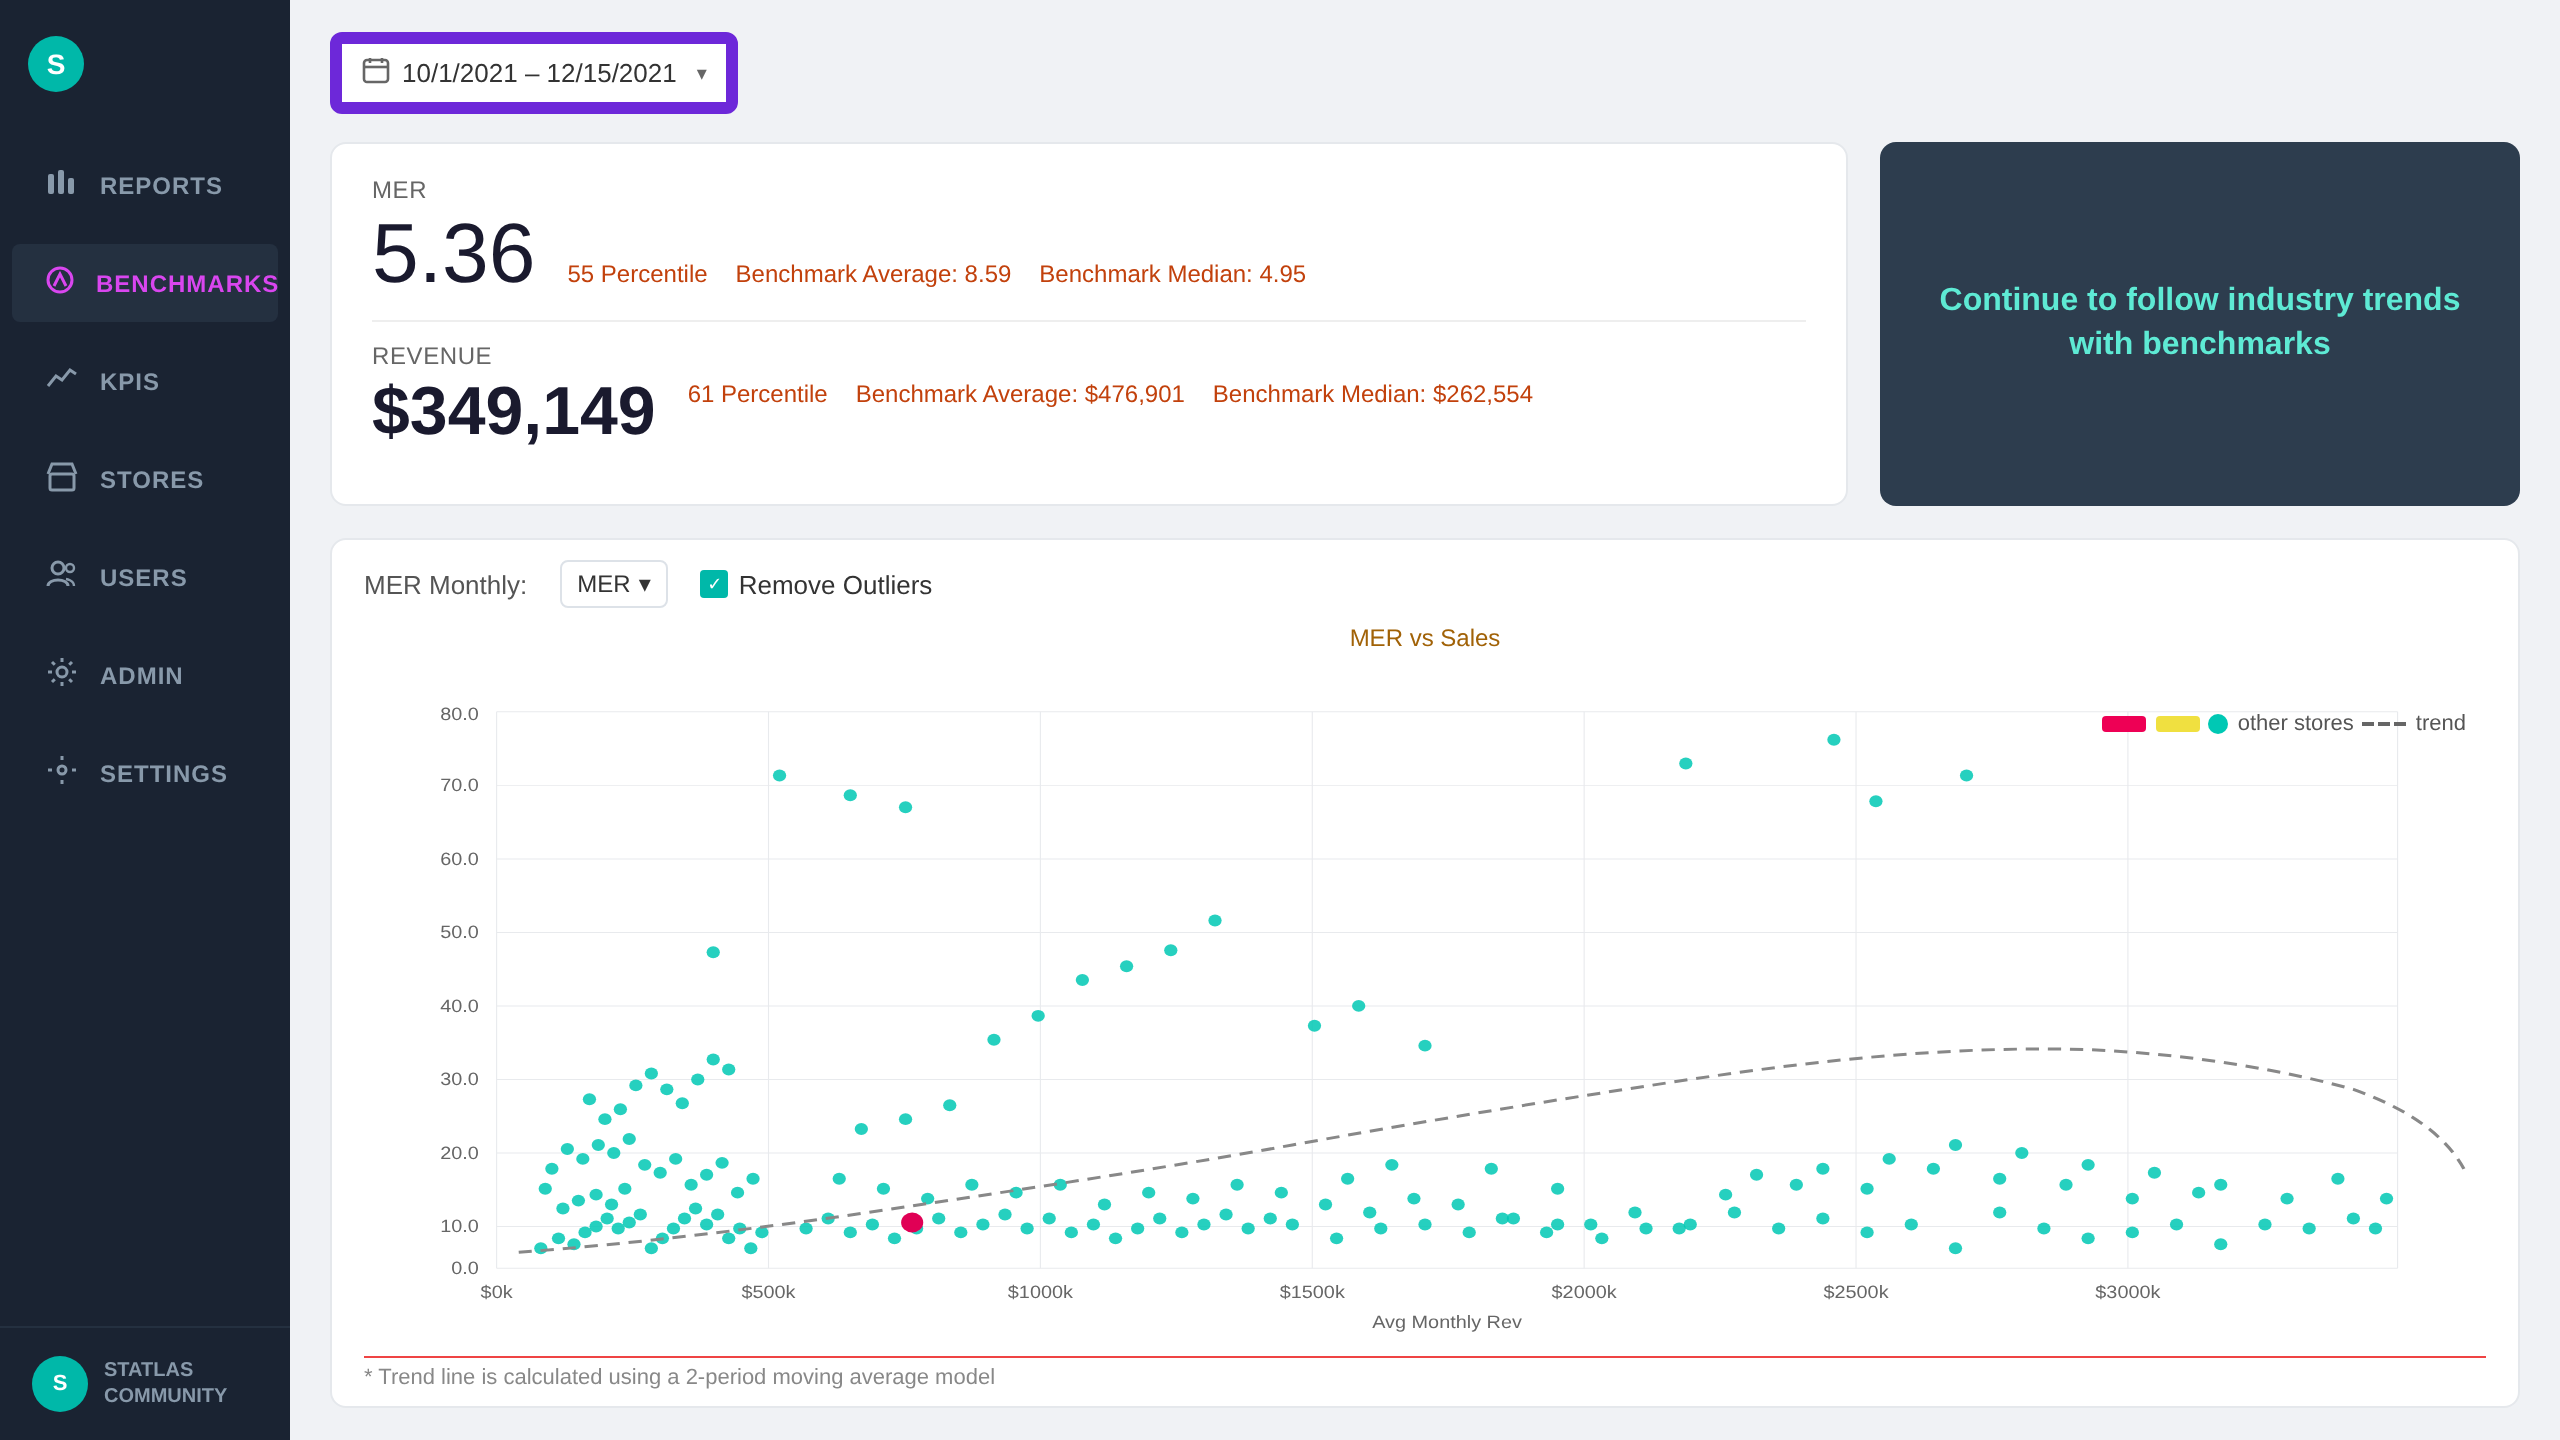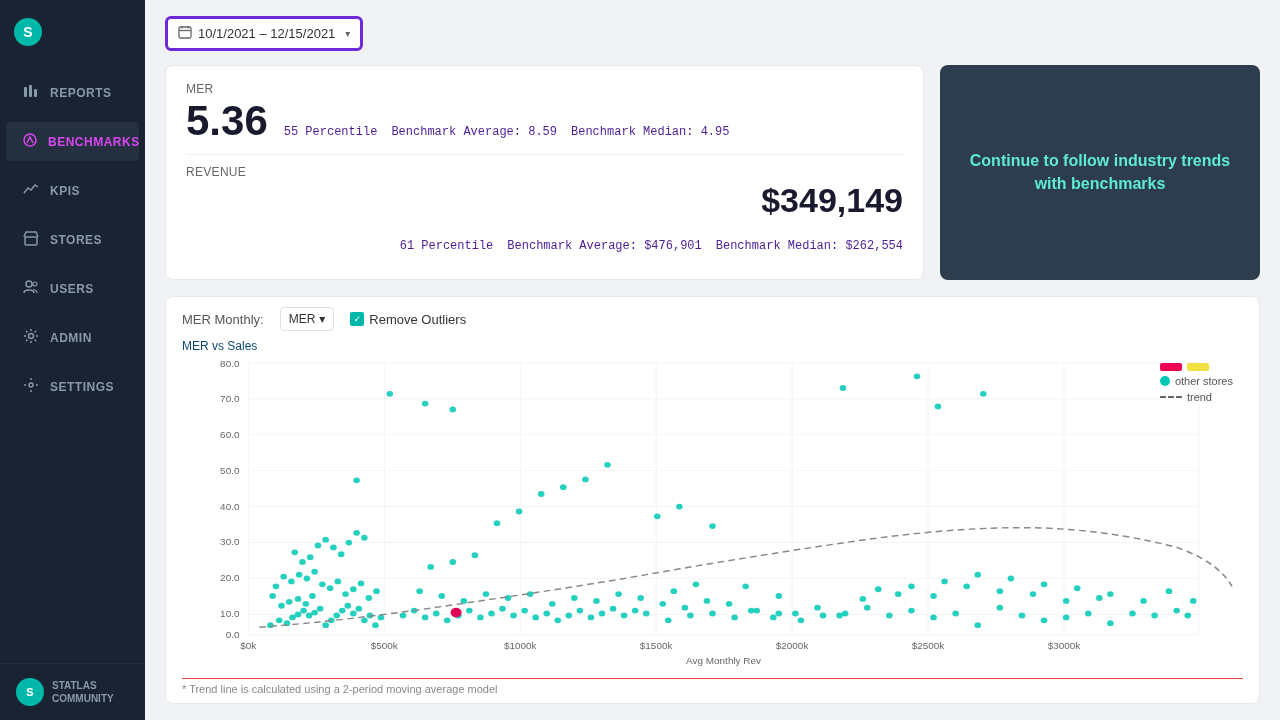--- a/index.html
+++ b/index.html
@@ -80,21 +80,21 @@
     .top-bar {
       display: flex;
       align-items: center;
       margin-bottom: 14px;
     }
     .date-picker {
       display: flex;
       align-items: center;
       gap: 6px;
       background: white;
-      border: 3px solid #6d28d9;
+      border: 6px solid #6d28d9;
       border-radius: 6px;
       padding: 6px 10px;
       font-size: 13px;
       color: #333;
       cursor: pointer;
     }
     .date-picker-icon { color: #666; font-size: 14px; }
     .date-picker-arrow { color: #666; font-size: 10px; margin-left: 4px; }
 
     
@@ -119,33 +119,33 @@
     .stat-label {
       font-size: 12px;
       color: #666;
       font-weight: 500;
       text-transform: uppercase;
       letter-spacing: 0.3px;
       margin-bottom: 2px;
     }
     .stat-value-large {
       font-size: 42px;
-      font-weight: 700;
+      font-weight: 400;
       color: #1a1a2e;
       line-height: 1.1;
       text-align: center;
     }
     .stat-benchmarks {
       font-size: 12px;
       color: #555;
       margin-top: 3px;
       display: flex;
       gap: 14px;
     }
-    .stat-benchmarks span { color: #4c1d95; font-family: Liberation Mono, monospace; }
+    .stat-benchmarks span { color: #c2410c; }
 
     .stat-divider {
       border: none;
       border-top: 1px solid #eee;
       margin: 10px 0;
     }
 
     .revenue-value {
       font-size: 34px;
       font-weight: 700;
@@ -228,46 +228,46 @@
       color: white; font-size: 9px;
     }
 
     .chart-wrapper {
       flex: 1;
       position: relative;
       min-height: 0;
     }
 
     .chart-title {
-      text-align: left;
+      text-align: center;
       font-size: 12px;
-      color: #0c4a6e;
+      color: #a16207;
       font-weight: 500;
-      margin-bottom: 0;
+      margin-bottom: 20px;
     }
 
     svg.scatter-chart {
       width: 100%;
       height: 100%;
     }
 
     .chart-footnote {
       font-size: 11px;
       color: #888;
       margin-top: 4px;
       padding-top: 4px;
       border-top: 1px solid #ef4444;
     }
 
     .legend {
       position: absolute;
       right: 10px;
       top: 10px;
       display: flex;
-      flex-direction: column;
+      flex-direction: row;
       gap: 4px;
       font-size: 11px;
       color: #555;
     }
     .legend-row {
       display: flex;
       align-items: center;
       gap: 5px;
     }
     .legend-dot-pink {
@@ -401,21 +401,21 @@
             <span>55 Percentile</span>
             <span>Benchmark Average: 8.59</span>
             <span>Benchmark Median: 4.95</span>
           </div>
         </div>
       </div>
       <hr class="stat-divider">
 
       <div class="stat-row">
         <div class="stat-label">Revenue</div>
-        <div style="display:flex; align-items:flex-end; gap:16px;flex-direction:column;">
+        <div style="display:flex; align-items:flex-start; gap:16px;">
           <div class="revenue-value">$349,149</div>
           <div class="stat-benchmarks">
             <span>61 Percentile</span>
             <span>Benchmark Average: $476,901</span>
             <span>Benchmark Median: $262,554</span>
           </div>
         </div>
       </div>
     </div>
 

